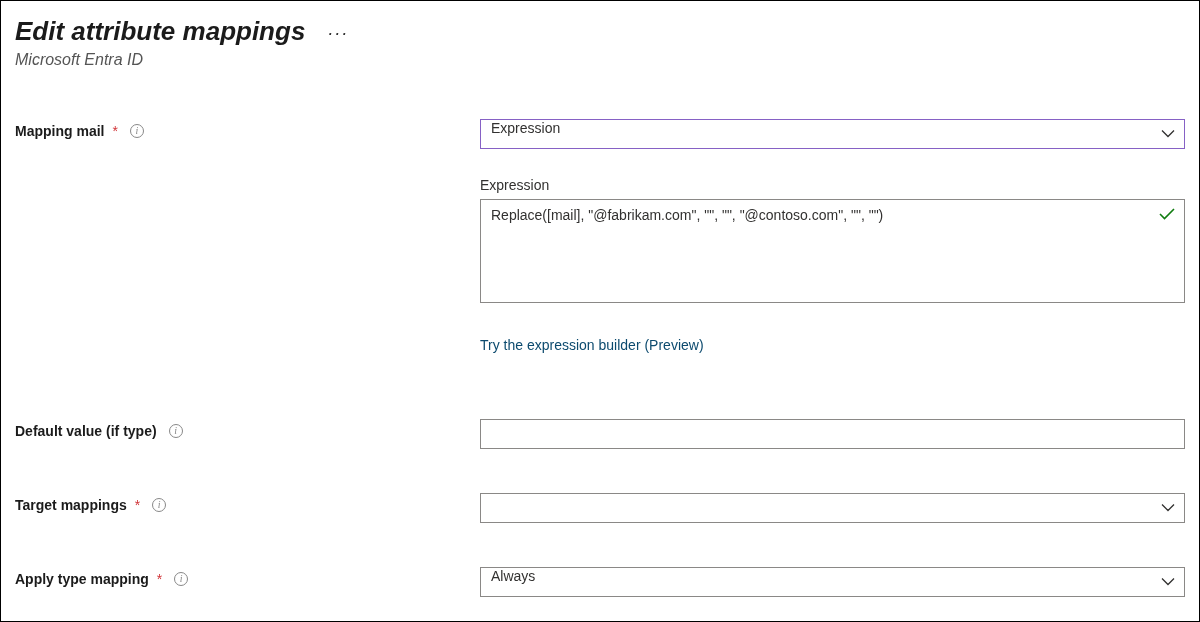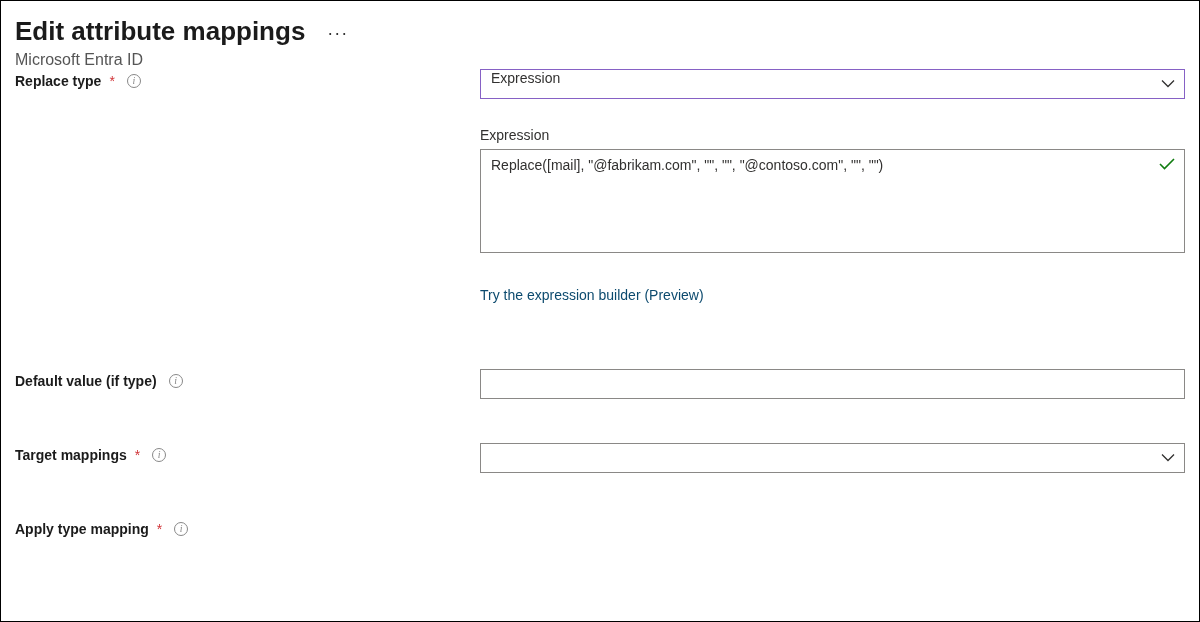--- a/index.html
+++ b/index.html
@@ -10,23 +10,25 @@
     body {
       font-family: "Segoe UI", -apple-system, BlinkMacSystemFont, sans-serif;
       background: #ffffff;
       padding: 14px;
       width: 1200px;
       height: 622px;
       overflow: hidden;
       border: 1.5px solid #000;
     }
     .header {
+      margin-bottom: 50px;
       display: flex;
       align-items: flex-start;
       gap: 22px;
+      font-style: italic;
     }
     .header-text {
       display: flex;
       flex-direction: column;
     }
     .page-title {
       font-size: 26px;
       font-weight: 600;
       color: #1b1b1b;
       line-height: 1.3;
@@ -181,21 +183,21 @@
 <div class="header">
   <div class="header-text">
     <h1 class="page-title">Edit attribute mappings</h1>
     <div class="page-subtitle">Microsoft Entra ID</div>
   </div>
   <div class="ellipsis">···</div>
 </div>
 
 <div class="form-row mapping-type-row">
   <div class="label-col">
-    <span class="field-label">Replace type</span>
+    <span class="field-label">Mapping mail</span>
     <span class="required-star">*</span>
     <span class="info-icon">i</span>
   </div>
   <div class="input-col">
     <div class="select-wrapper">
       <div class="form-select active">Expression</div>
       <span class="chevron-down">
         <svg width="14" height="9" viewBox="0 0 14 9">
             <path d="M1 1 L7 7 L13 1" stroke="#323130" stroke-width="1.3" fill="none"></path>
           </svg>
@@ -246,13 +248,23 @@
     </div>
   </div>
 </div>
 
 <div class="form-row">
   <div class="label-col">
     <span class="field-label">Apply type mapping</span>
     <span class="required-star">*</span>
     <span class="info-icon">i</span>
   </div>
+  <div class="input-col">
+    <div class="select-wrapper">
+      <div class="form-select">Always</div>
+      <span class="chevron-down">
+        <svg width="14" height="9" viewBox="0 0 14 9">
+            <path d="M1 1 L7 7 L13 1" stroke="#323130" stroke-width="1.3" fill="none"></path>
+          </svg>
+      </span>
+    </div>
+  </div>
 </div>
 
 </body></html>

